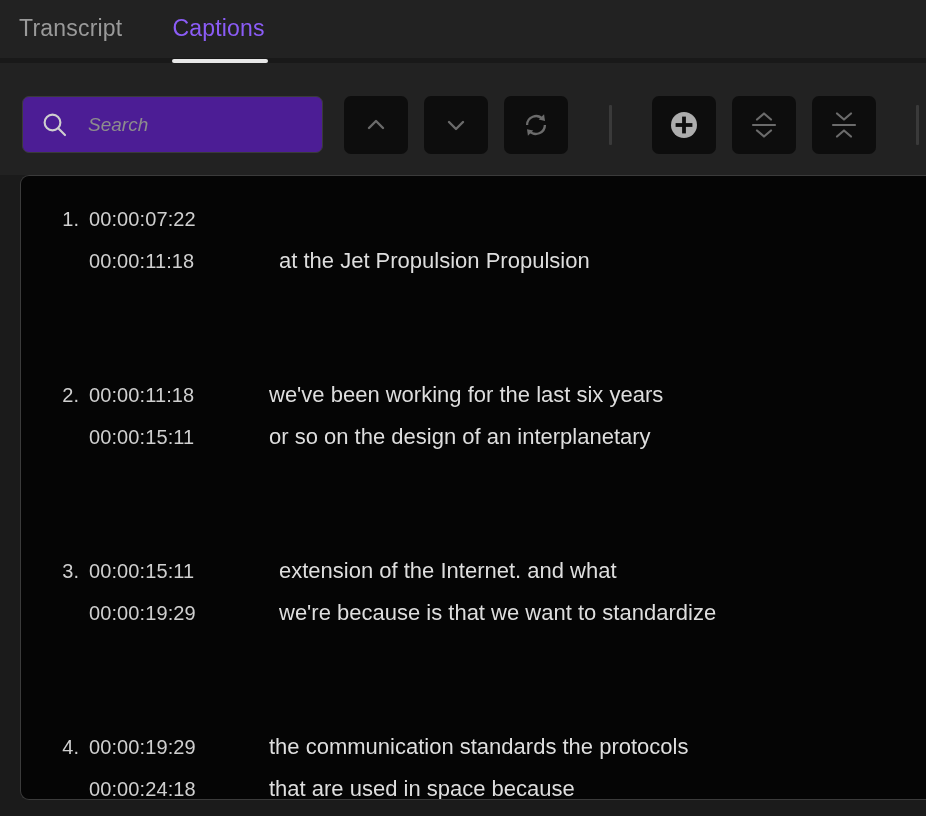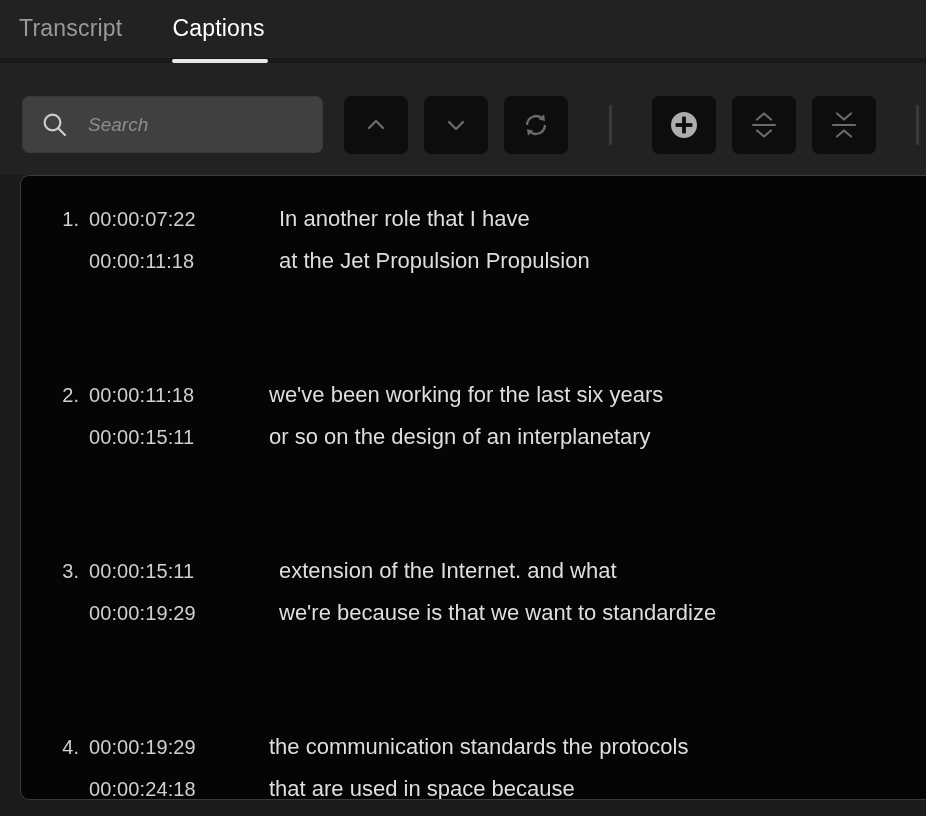--- a/index.html
+++ b/index.html
@@ -48,21 +48,21 @@
   .tab-label {
     font-size: 23px;
     letter-spacing: 0.2px;
     line-height: 1;
   }
 
   .tab-transcript { margin-left: 19px; }
   .tab-transcript .tab-label { color: #9a9a9a; }
 
   .tab-captions { margin-left: 50px; }
-  .tab-captions .tab-label { color: #ffffff; }
+  .tab-captions .tab-label { color: #8b5cf6; }
 
   .tab-active-underline {
     position: absolute;
     left: 0;
     bottom: 0;
     width: 96px;
     height: 4px;
     border-radius: 2px;
     background: #e8e8e8;
   }
@@ -74,21 +74,21 @@
     width: 926px;
     height: 112px;
     background: #222222;
   }
 
   .search-box {
     position: absolute;
     left: 22px; top: 33px;
     width: 301px;
     height: 57px;
-    background: #404040;
+    background: #4c1d95;
     border: 1px solid #3a3a3a;
     border-radius: 7px;
     display: flex;
     align-items: center;
   }
 
   .search-icon {
     width: 30px;
     height: 30px;
     margin-left: 17px;
@@ -286,21 +286,20 @@
 
   <div class="divider divider-right"></div>
 </div>
 
 <div class="caption-panel">
 
   <div class="caption-row">
     <div class="cap-line cap-line-1">
       <span class="cap-index">1.</span>
       <span class="cap-time">00:00:07:22</span>
-      <span class="cap-text cap-text-indent-1">In another role that I have</span>
     </div>
     <div class="cap-line cap-line-2">
       <span class="cap-time">00:00:11:18</span>
       <span class="cap-text cap-text-indent-1">at the Jet Propulsion Propulsion</span>
     </div>
   </div>
 
   <div class="caption-row">
     <div class="cap-line cap-line-1">
       <span class="cap-index">2.</span>

